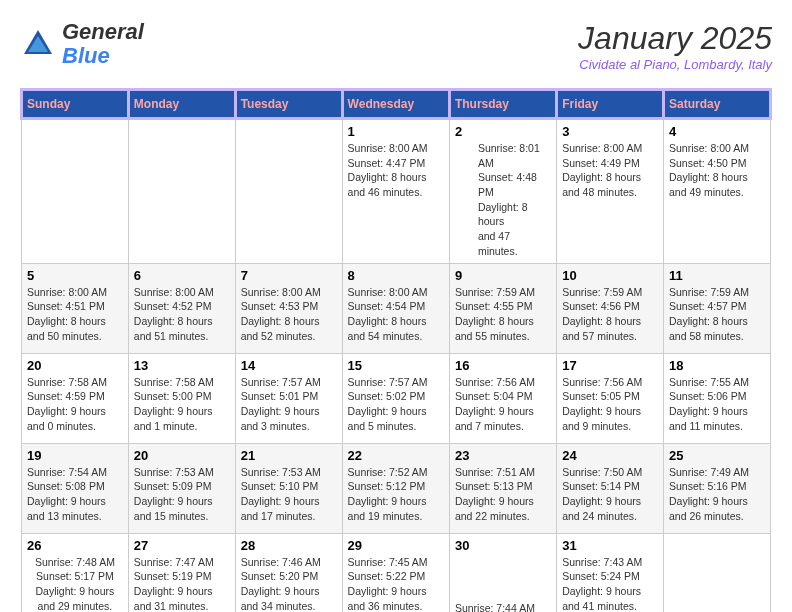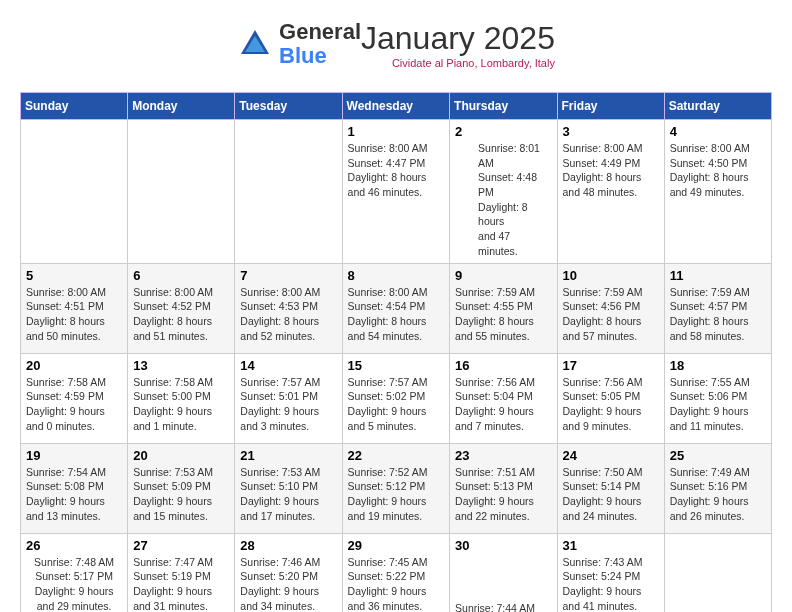--- a/index.html
+++ b/index.html
@@ -5,23 +5,24 @@
     * { box-sizing: border-box; margin: 0; padding: 0; }
     body {
       font-family: Arial, sans-serif;
       background: #fff;
       width: 792px;
       min-height: 612px;
       padding: 20px;
     }
     .header {
       display: flex;
-      justify-content: center;
+      justify-content: space-between;
       align-items: flex-start;
-      margin-bottom: 23px;
+      margin-bottom: 16px;
+      font-style: italic;
     }
     .logo {
       display: flex;
       align-items: center;
       gap: 6px;
     }
     .logo-text {
       font-size: 22px;
       font-weight: bold;
       line-height: 1.1;
@@ -34,36 +35,36 @@
     }
     .title-block {
       text-align: right;
     }
     .month-title {
       font-size: 32px;
       font-weight: normal;
       color: #333;
     }
     .location {
-      font-size: 11px;
-      color: #be185d;
+      font-size: 13px;
+      color: #8b5cf6;
     }
     .calendar {
       width: 100%;
       border-collapse: collapse;
       font-size: 11px;
     }
     .calendar thead th {
       background-color: #2255aa;
-      color: #ffffff;
+      color: #fca5a5;
       padding: 6px 4px;
       text-align: left;
       font-size: 12px;
       font-weight: bold;
-      border: 1px solid #c4b5fd;
+      border: 3px solid #c4b5fd;
     }
     .calendar tbody td {
       border: 1px solid #ccc;
       vertical-align: top;
       padding: 4px 5px;
       width: 108px;
       height: 90px;
       background: #fff;
     }
     .calendar tbody tr:nth-child(even) td {

